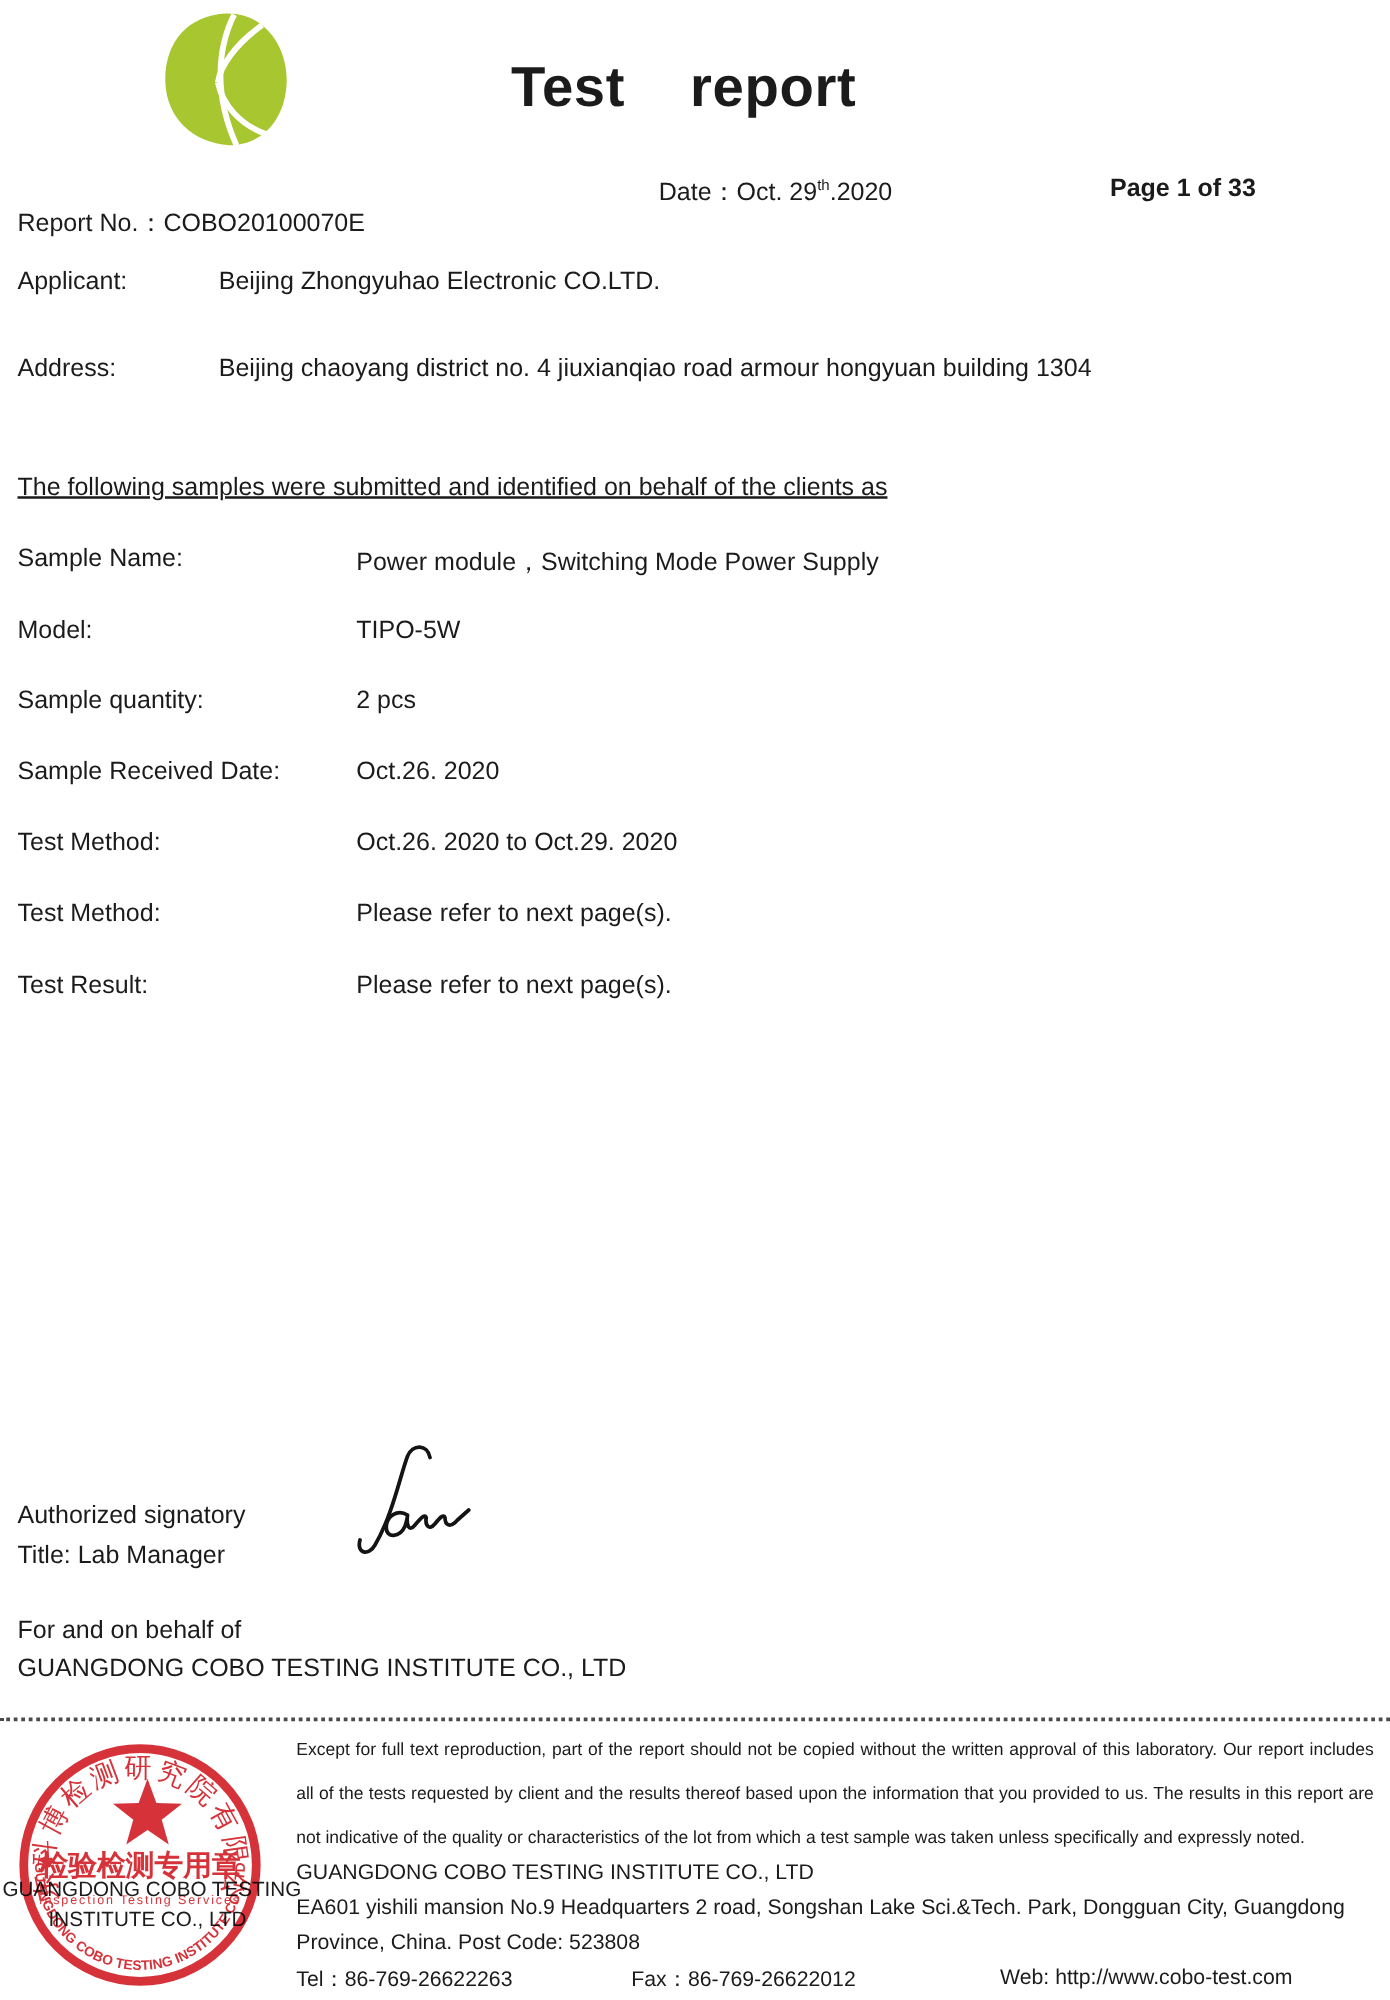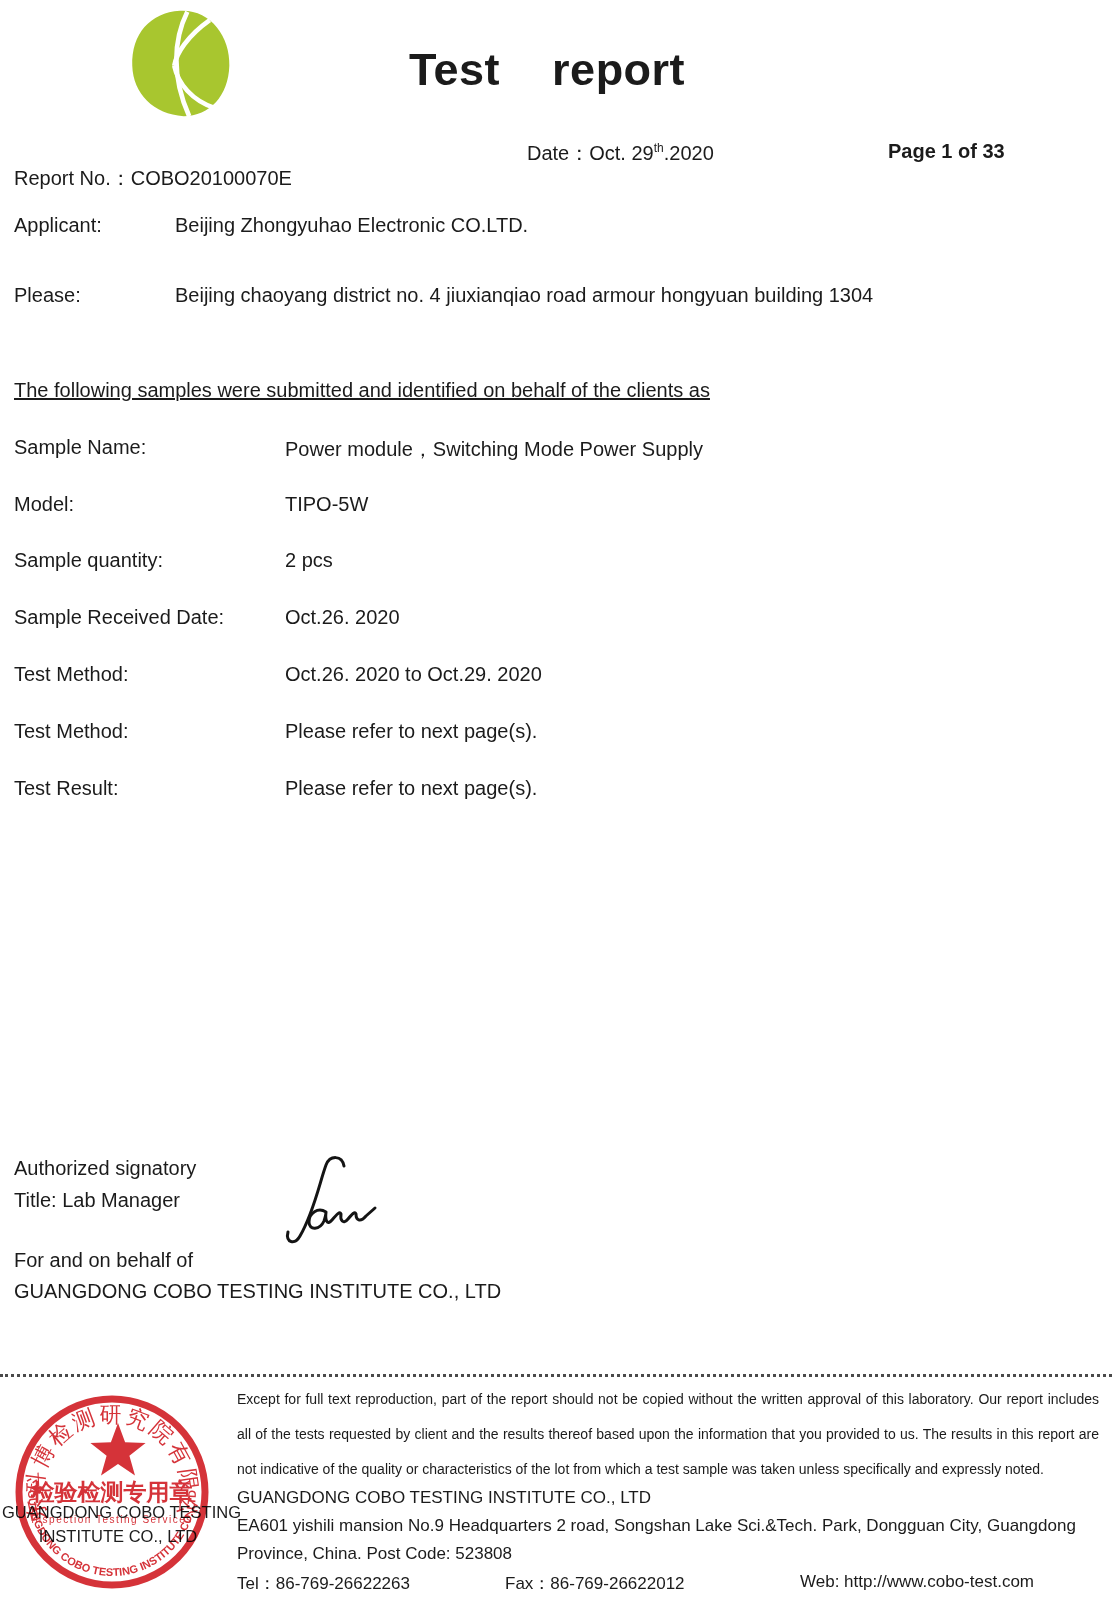--- a/index.html
+++ b/index.html
@@ -27,21 +27,21 @@
   .hdr-report{position:absolute;left:14px;top:0;margin-top:25px;}
   .hdr-date{position:absolute;left:527px;top:0;}
   .hdr-date sup{font-size:12px;}
   .hdr-page{position:absolute;left:888px;top:0;font-weight:bold;}
   .row{position:absolute;left:0;width:1112px;font-size:20px;}
   .flabel{position:absolute;left:14px;white-space:nowrap;}
   .fvalue-near{position:absolute;left:175px;white-space:nowrap;}
   .fvalue{position:absolute;left:285px;white-space:nowrap;}
   .intro{left:14px;top:379px;font-size:20px;text-decoration:underline;}
   
-  .sig-line{left:14px;font-size:20px;}
+  .sig-line{left:14px;font-size:20px;margin-top:44px;}
   .signature-svg{left:280px;top:1150px;width:115px;height:100px;}
   
   .dotted{left:0;top:1374px;width:1112px;height:0;border-top:3px dotted #4a4a4a;}
   .disclaimer{
     left:237px;top:1382px;width:862px;
     font-size:14px;line-height:35px;
     text-align:justify;
   }
   .f-info{left:237px;font-size:17px;white-space:nowrap;}
   .telrow span{white-space:nowrap;}
@@ -84,21 +84,21 @@
       <span>Date：</span><span>Oct. 29</span><sup>th</sup><span>.2020</span>
     </span>
     <span class="hdr-page">Page 1 of 33</span>
   </div>
 
   <div class="row" style="top:214px;">
     <span class="flabel">Applicant:</span>
     <span class="fvalue-near">Beijing Zhongyuhao Electronic CO.LTD.</span>
   </div>
   <div class="row" style="top:284px;">
-    <span class="flabel">Please:</span>
+    <span class="flabel">Address:</span>
     <span class="fvalue-near">Beijing chaoyang district no. 4 jiuxianqiao road armour hongyuan building 1304</span>
   </div>
 
   <div class="abs intro">The following samples were submitted and identified on behalf of the clients as</div>
 
   <div class="row" style="top:436px;">
     <span class="flabel">Sample Name:</span>
     <span class="fvalue">Power module，Switching Mode Power Supply</span>
   </div>
   <div class="row" style="top:493px;">

